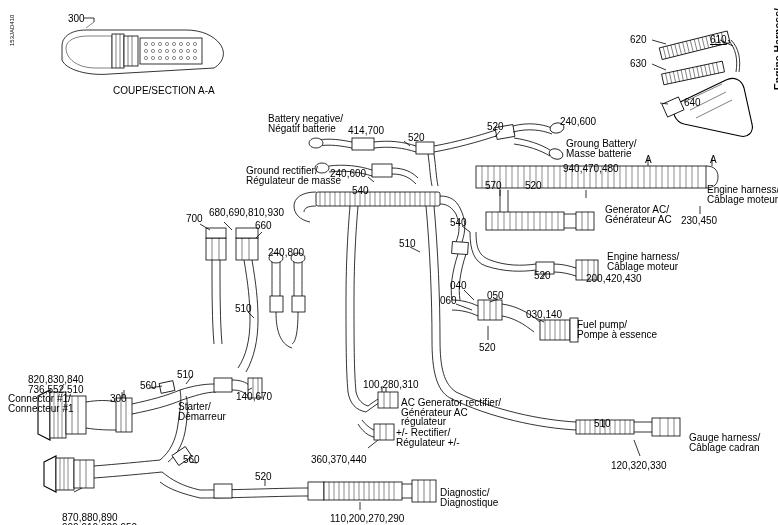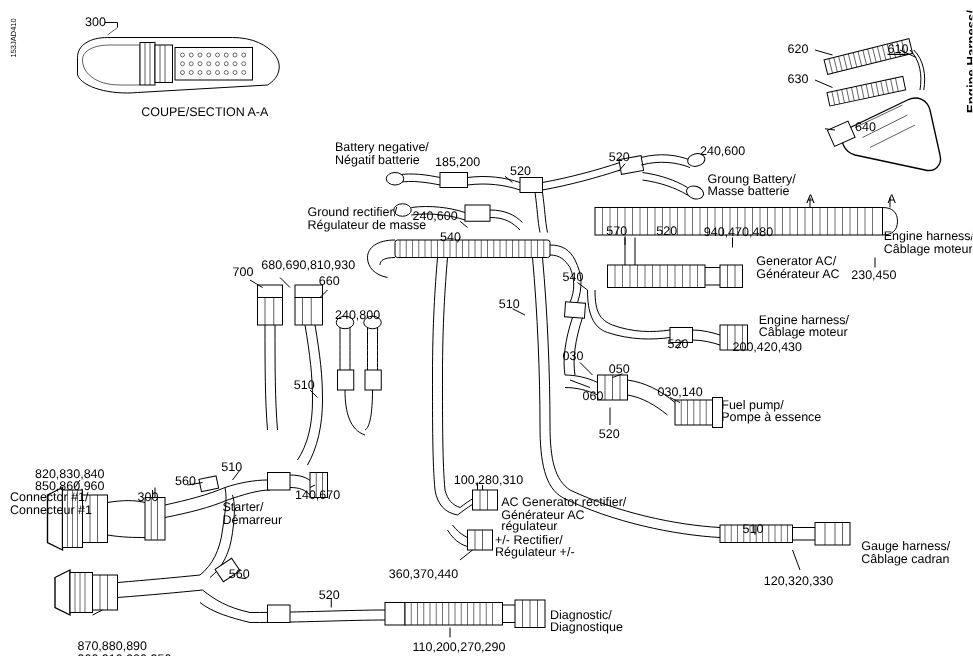--- a/index.html
+++ b/index.html
@@ -544,58 +544,58 @@
   </svg>
 
   <div id="labels">
       <div class="lbl" style="left: 68px; top: 14px;">300</div>
       <div class="lbl" style="left: 630px; top: 35px;">620</div>
       <div class="lbl" style="left: 710px; top: 35px; text-decoration: underline;">610</div>
       <div class="lbl" style="left: 630px; top: 59px;">630</div>
       <div class="lbl" style="left: 640px; top: 98px; margin-left: 44px;">640</div>
       <div class="lbl" style="left: 268px; top: 114px;">Battery negative/
 Négatif batterie</div>
-      <div class="lbl" style="left: 348px; top: 126px;">185,200</div>
+      <div class="lbl" style="left: 348px; top: 126px;">414,700</div>
       <div class="lbl" style="left: 408px; top: 133px;">520</div>
       <div class="lbl" style="left: 487px; top: 122px;">520</div>
       <div class="lbl" style="left: 560px; top: 117px;">240,600</div>
       <div class="lbl" style="left: 566px; top: 139px;">Groung Battery/
 Masse batterie</div>
       <div class="lbl" style="left: 246px; top: 166px;">Ground rectifier/
 Régulateur de masse</div>
       <div class="lbl" style="left: 330px; top: 169px;">240,600</div>
       <div class="lbl" style="left: 352px; top: 186px;">540</div>
       <div class="lbl" style="left: 485px; top: 181px;">570</div>
       <div class="lbl" style="left: 525px; top: 181px;">520</div>
-      <div class="lbl" style="left: 563px; top: 182px;">940,470,480</div>
+      <div class="lbl" style="left: 563px; top: 164px;">940,470,480</div>
       <div class="lbl" style="left: 707px; top: 185px;">Engine harness/
 Câblage moteur</div>
       <div class="lbl" style="left: 681px; top: 216px;">230,450</div>
       <div class="lbl" style="left: 605px; top: 205px;">Generator AC/
 Générateur AC</div>
       <div class="lbl" style="left: 450px; top: 218px;">540</div>
       <div class="lbl" style="left: 186px; top: 214px;">700</div>
       <div class="lbl" style="left: 209px; top: 208px;">680,690,810,930</div>
       <div class="lbl" style="left: 255px; top: 221px;">660</div>
       <div class="lbl" style="left: 268px; top: 248px;">240,800</div>
       <div class="lbl" style="left: 399px; top: 239px;">510</div>
       <div class="lbl" style="left: 607px; top: 252px;">Engine harness/
 Câblage moteur</div>
       <div class="lbl" style="left: 534px; top: 271px;">520</div>
       <div class="lbl" style="left: 586px; top: 274px;">200,420,430</div>
       <div class="lbl" style="left: 235px; top: 304px;">510</div>
-      <div class="lbl" style="left: 450px; top: 281px;">030</div>
-      <div class="lbl" style="left: 440px; top: 313px; margin-left: 26px;">060</div>
+      <div class="lbl" style="left: 450px; top: 281px;">040</div>
+      <div class="lbl" style="left: 440px; top: 296px;">060</div>
       <div class="lbl" style="left: 487px; top: 291px;">050</div>
       <div class="lbl" style="left: 526px; top: 310px;">030,140</div>
       <div class="lbl" style="left: 577px; top: 320px;">Fuel pump/
 Pompe à essence</div>
       <div class="lbl" style="left: 479px; top: 343px;">520</div>
       <div class="lbl" style="left: 28px; top: 375px;">820,830,840
-850,860,960</div>
+736,552,510</div>
       <div class="lbl" style="left: 8px; top: 394px;">Connector #1/
 Connecteur #1</div>
       <div class="lbl" style="left: 140px; top: 381px;">560</div>
       <div class="lbl" style="left: 177px; top: 370px;">510</div>
       <div class="lbl" style="left: 110px; top: 394px;">300</div>
       <div class="lbl" style="left: 236px; top: 392px;">140,670</div>
       <div class="lbl" style="left: 178px; top: 402px;">Starter/
 Démarreur</div>
       <div class="lbl" style="left: 363px; top: 380px;">100,280,310</div>
       <div class="lbl" style="left: 401px; top: 398px;">AC Generator rectifier/

